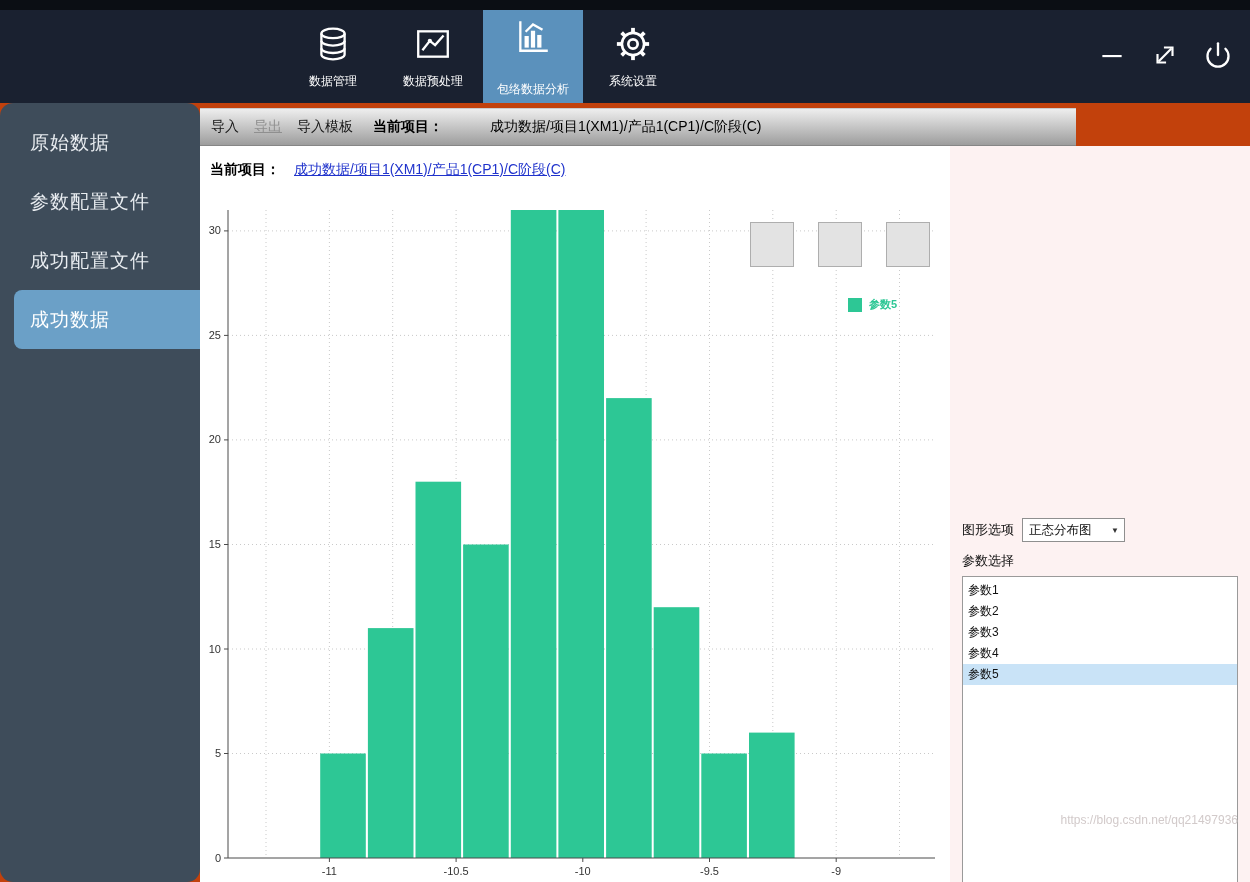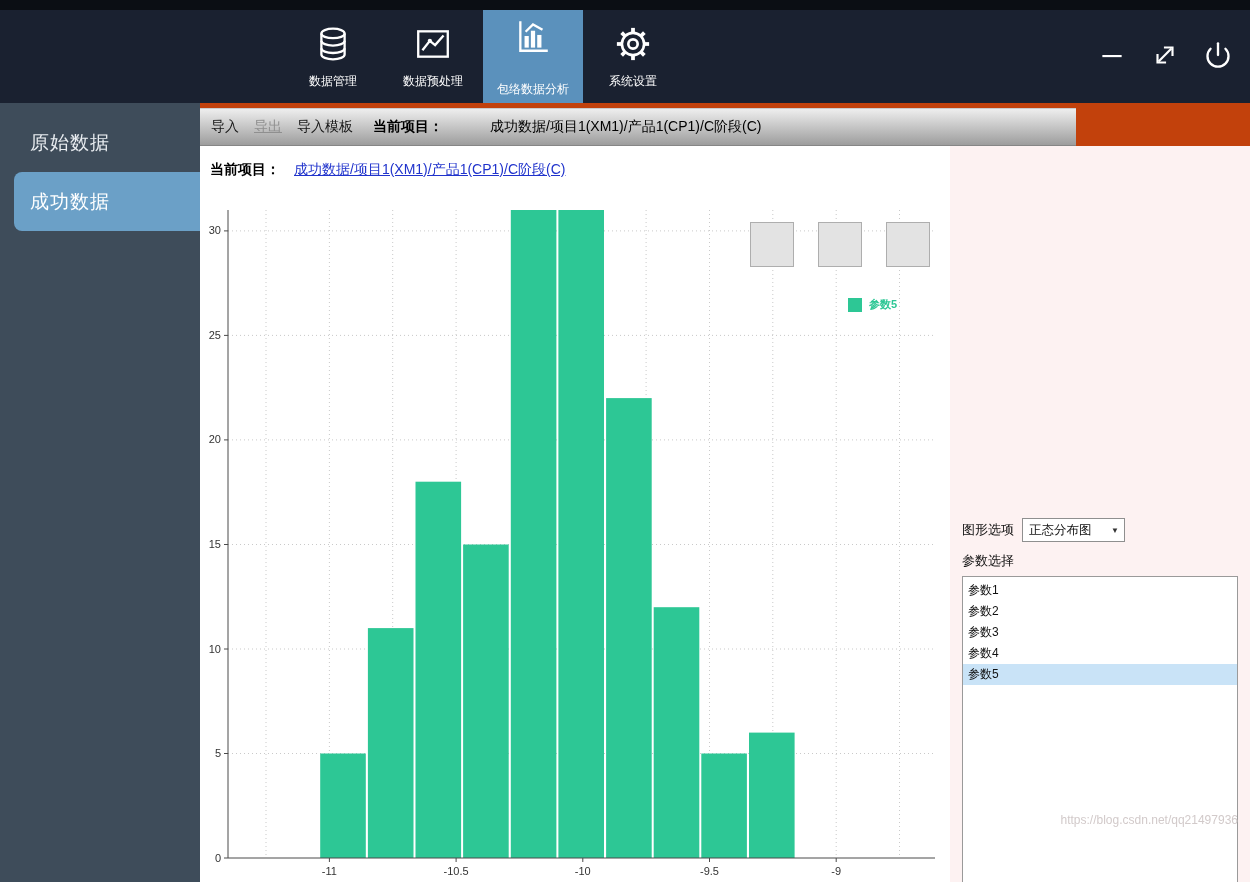--- a/index.html
+++ b/index.html
@@ -13,21 +13,21 @@
   .nav-item{width:100px;height:93px;display:flex;flex-direction:column;align-items:center;
             justify-content:center;gap:8px;cursor:pointer;}
   .nav-item.active{background:#5b91bc;gap:24px;}
   .nav-icon{height:42px;display:flex;align-items:center;justify-content:center;}
   .nav-label{color:#ffffff;font-size:12px;white-space:nowrap;}
   .win-controls{position:absolute;right:16px;top:41px;display:flex;gap:21px;align-items:center;}
   .win-btn{width:32px;height:32px;display:flex;align-items:center;justify-content:center;cursor:pointer;}
 
   
   .sidebar{position:absolute;left:0;top:103px;width:200px;height:779px;background:#3e4c5a;
-           padding-top:10px;box-sizing:border-box;}
+           padding-top:10px;box-sizing:border-box;border-radius:13px;}
   .side-item{height:59px;display:flex;align-items:center;padding-left:30px;color:#e9edf1;
              font-size:19px;letter-spacing:1px;cursor:pointer;white-space:nowrap;}
   .side-item.active{background:#6ba0c7;margin-left:14px;padding-left:16px;
                     border-radius:8px 0 0 8px;color:#ffffff;}
 
   
   .toolbar{position:absolute;left:200px;top:108px;width:876px;height:38px;box-sizing:border-box;
            background:linear-gradient(#eeeeee,#9d9d9d);border-top:1px solid #cccccc;
            border-bottom:1px solid #868686;display:flex;align-items:center;padding-left:8px;gap:9px;}
   .tb-btn{background:transparent;border:none;font-family:inherit;font-size:14px;color:#161616;
@@ -165,20 +165,26 @@
                 <line x1="12" y1="2" x2="12" y2="12"></line>
               </g>
             </svg></span>
         </span>
     </div>
   </div>
 
   <div class="sidebar" id="sidebar">
       <div class="side-item">
         <span>原始数据</span>
+      </div>
+      <div class="side-item">
+        <span>参数配置文件</span>
+      </div>
+      <div class="side-item">
+        <span>成功配置文件</span>
       </div>
       <div class="side-item active">
         <span>成功数据</span>
       </div>
     </div>
 
   <div class="toolbar">
     <button class="tb-btn">导入</button>
     <button class="tb-btn disabled">导出</button>
     <button class="tb-btn">导入模板</button>

